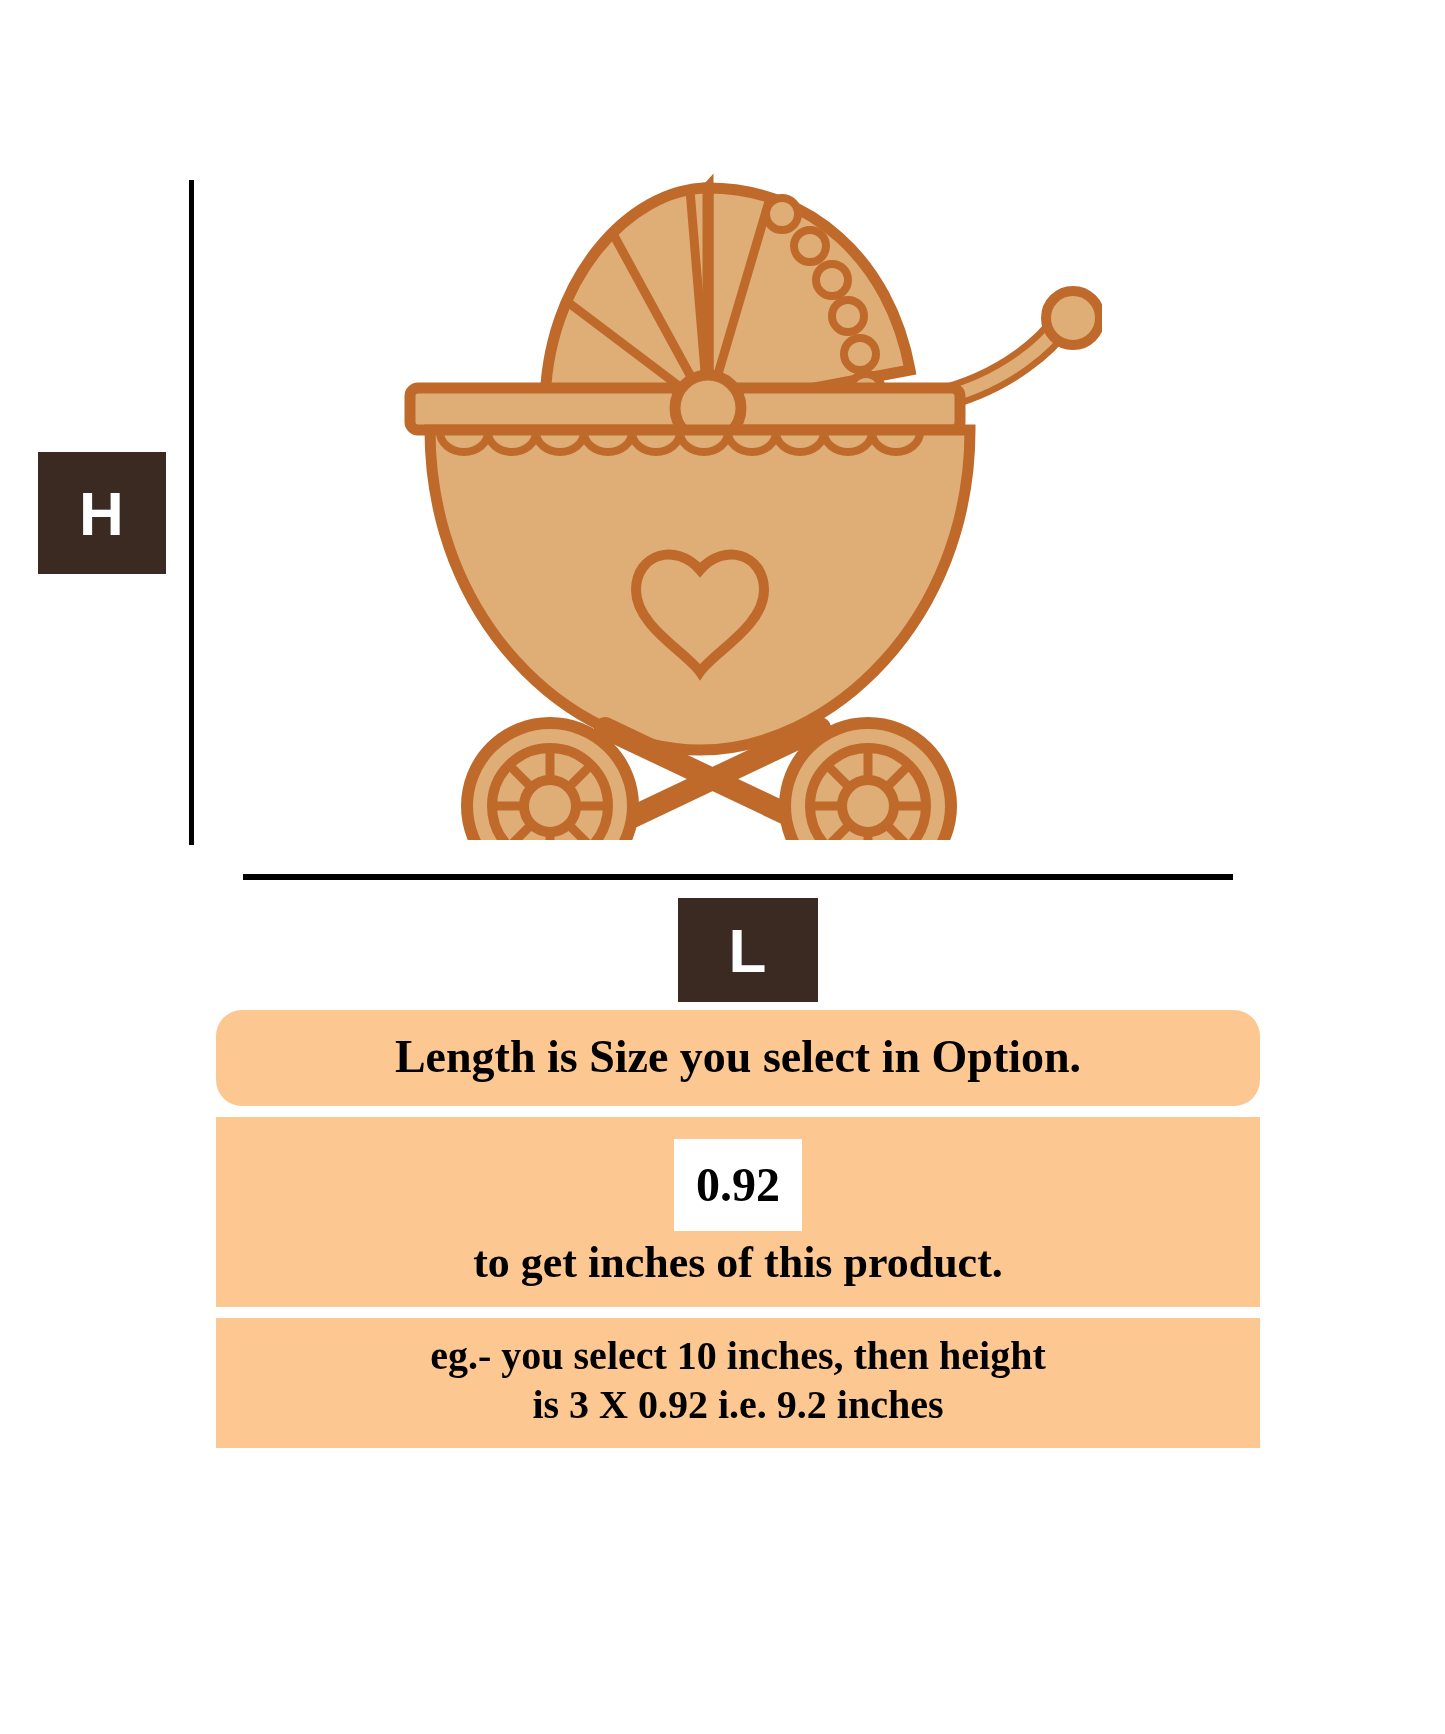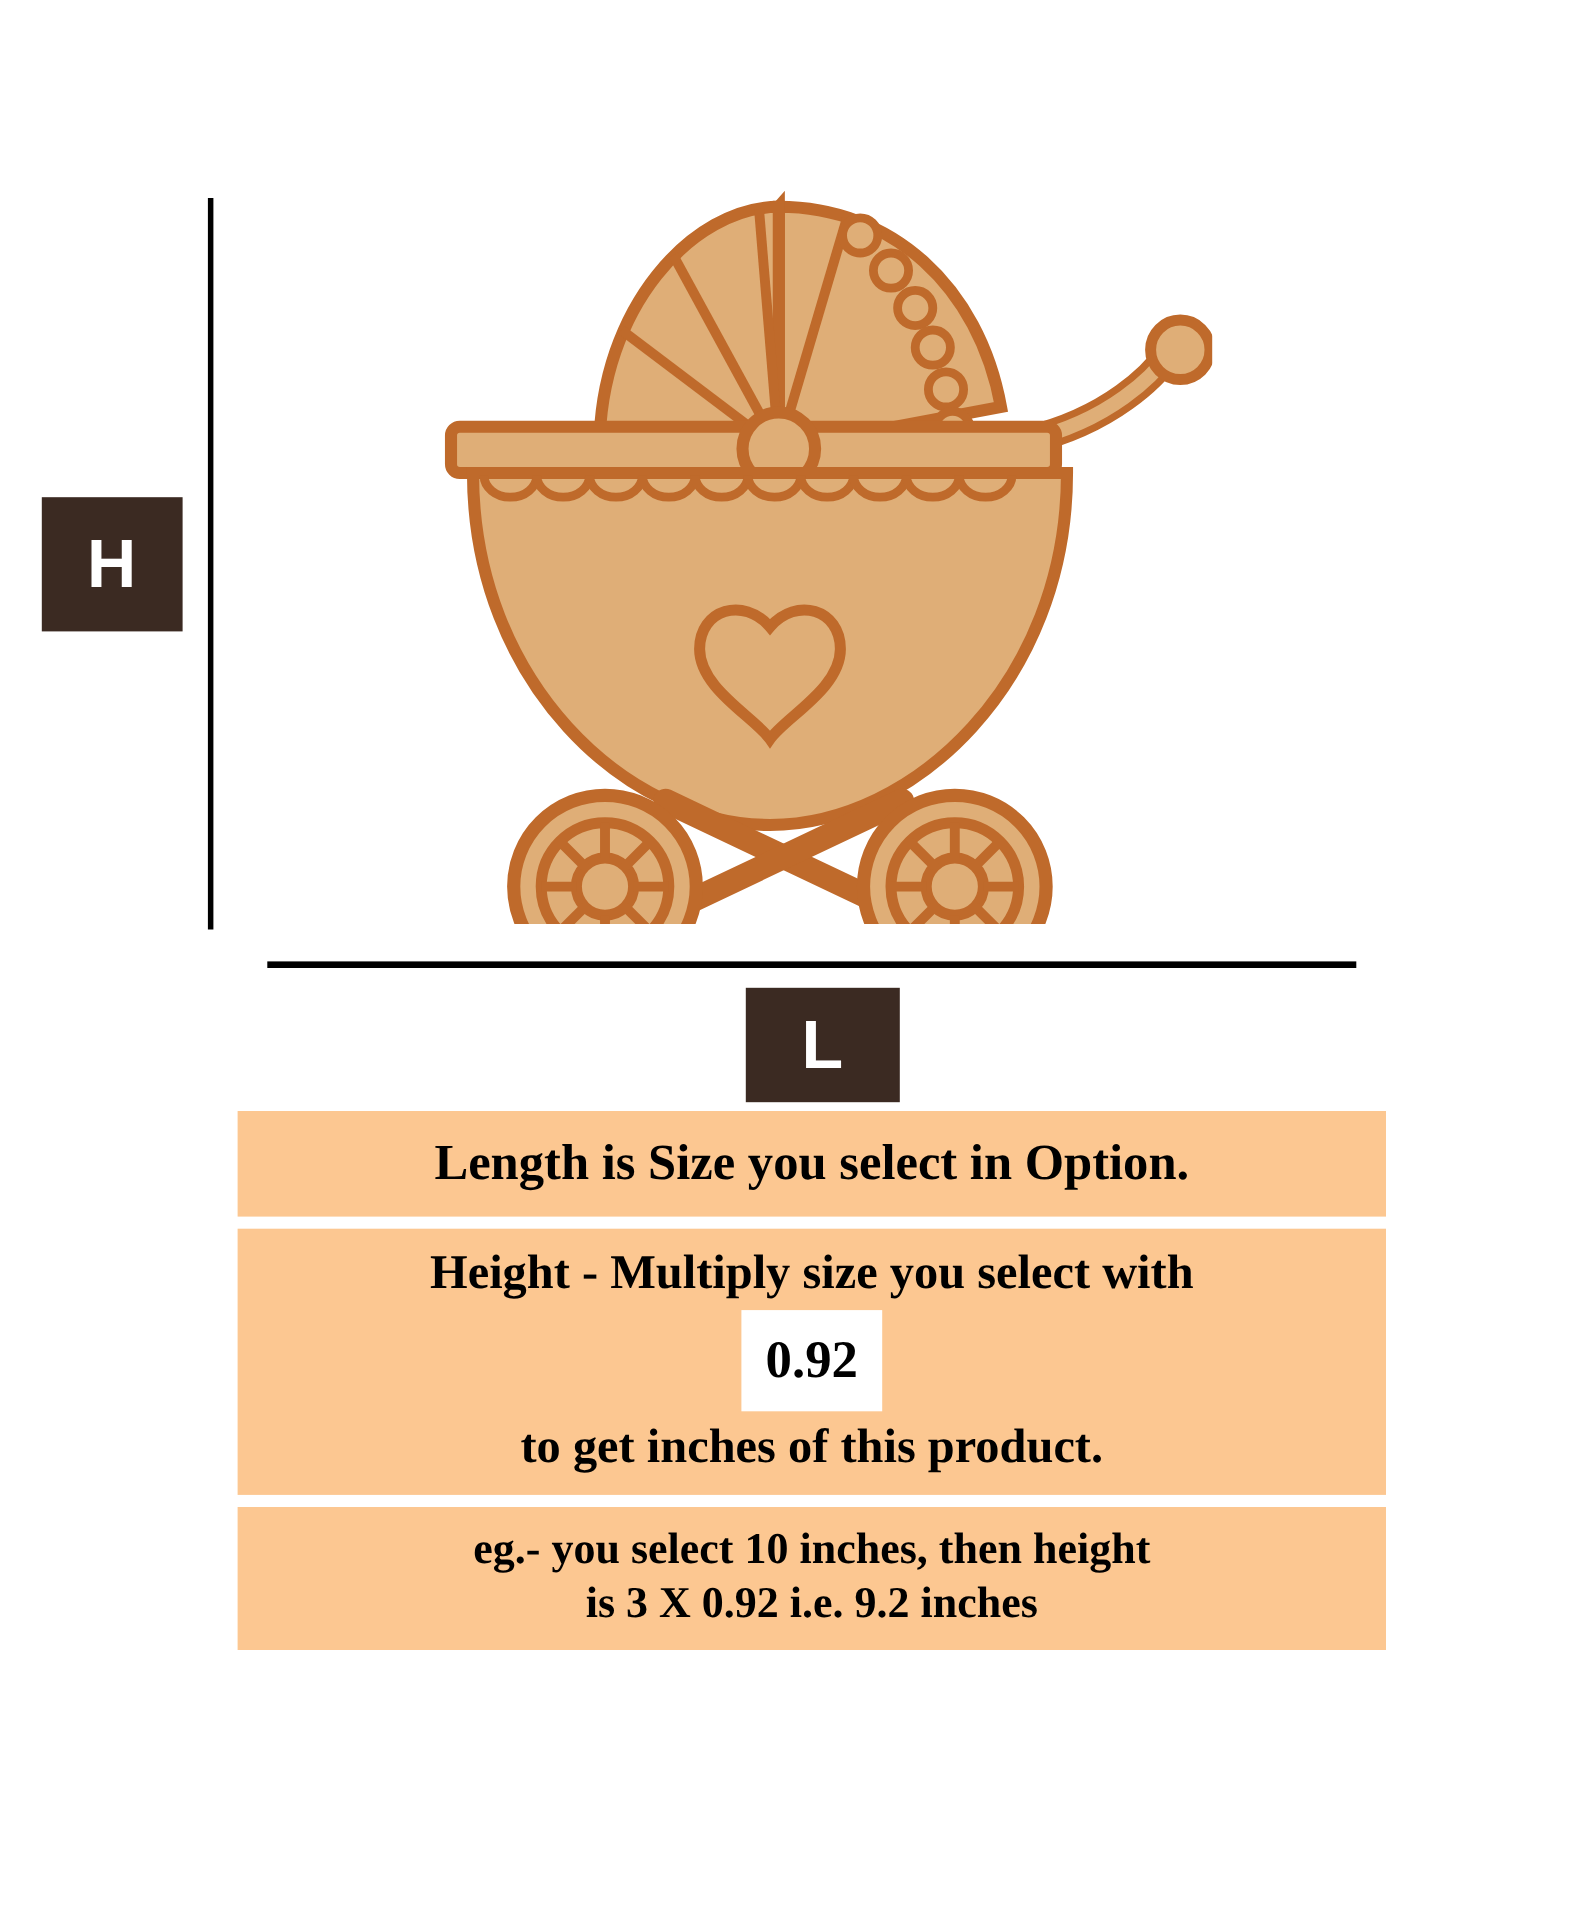--- a/index.html
+++ b/index.html
@@ -89,21 +89,21 @@
   .info-row {
     background: #fcc791;
     color: #000000;
     text-align: center;
     font-weight: bold;
     margin-bottom: 11px;
     padding: 12px 14px;
     box-sizing: border-box;
     line-height: 1.18;
   }
-  #row-length { font-size: 46px; padding: 20px 14px 22px; }
+  #row-length { font-size: 46px; padding: 20px 14px 22px; border-radius: 26px; }
   #row-height {
     font-size: 44px;
     padding: 14px 14px 18px;
   }
   .height-line { display: block; }
   #multiplier {
     display: inline-block;
     background: #ffffff;
     color: #000000;
     font-size: 48px;
@@ -210,21 +210,20 @@
         </g>
       </g>
     </svg>
   </div>
 </div>
 
 <div id="info-panel">
   <div class="info-row" id="row-length">Length is Size you select in Option.</div>
 
   <div class="info-row" id="row-height">
-    <span class="height-line">Height - Multiply size you select with</span>
     <span id="multiplier">0.92</span>
     <span class="height-line">to get inches of this product.</span>
   </div>
 
   <div class="info-row" id="row-example">
     <span class="height-line">eg.- you select 10 inches, then height</span>
     <span class="height-line">is 3 X 0.92 i.e. 9.2 inches</span>
   </div>
 </div>
 

